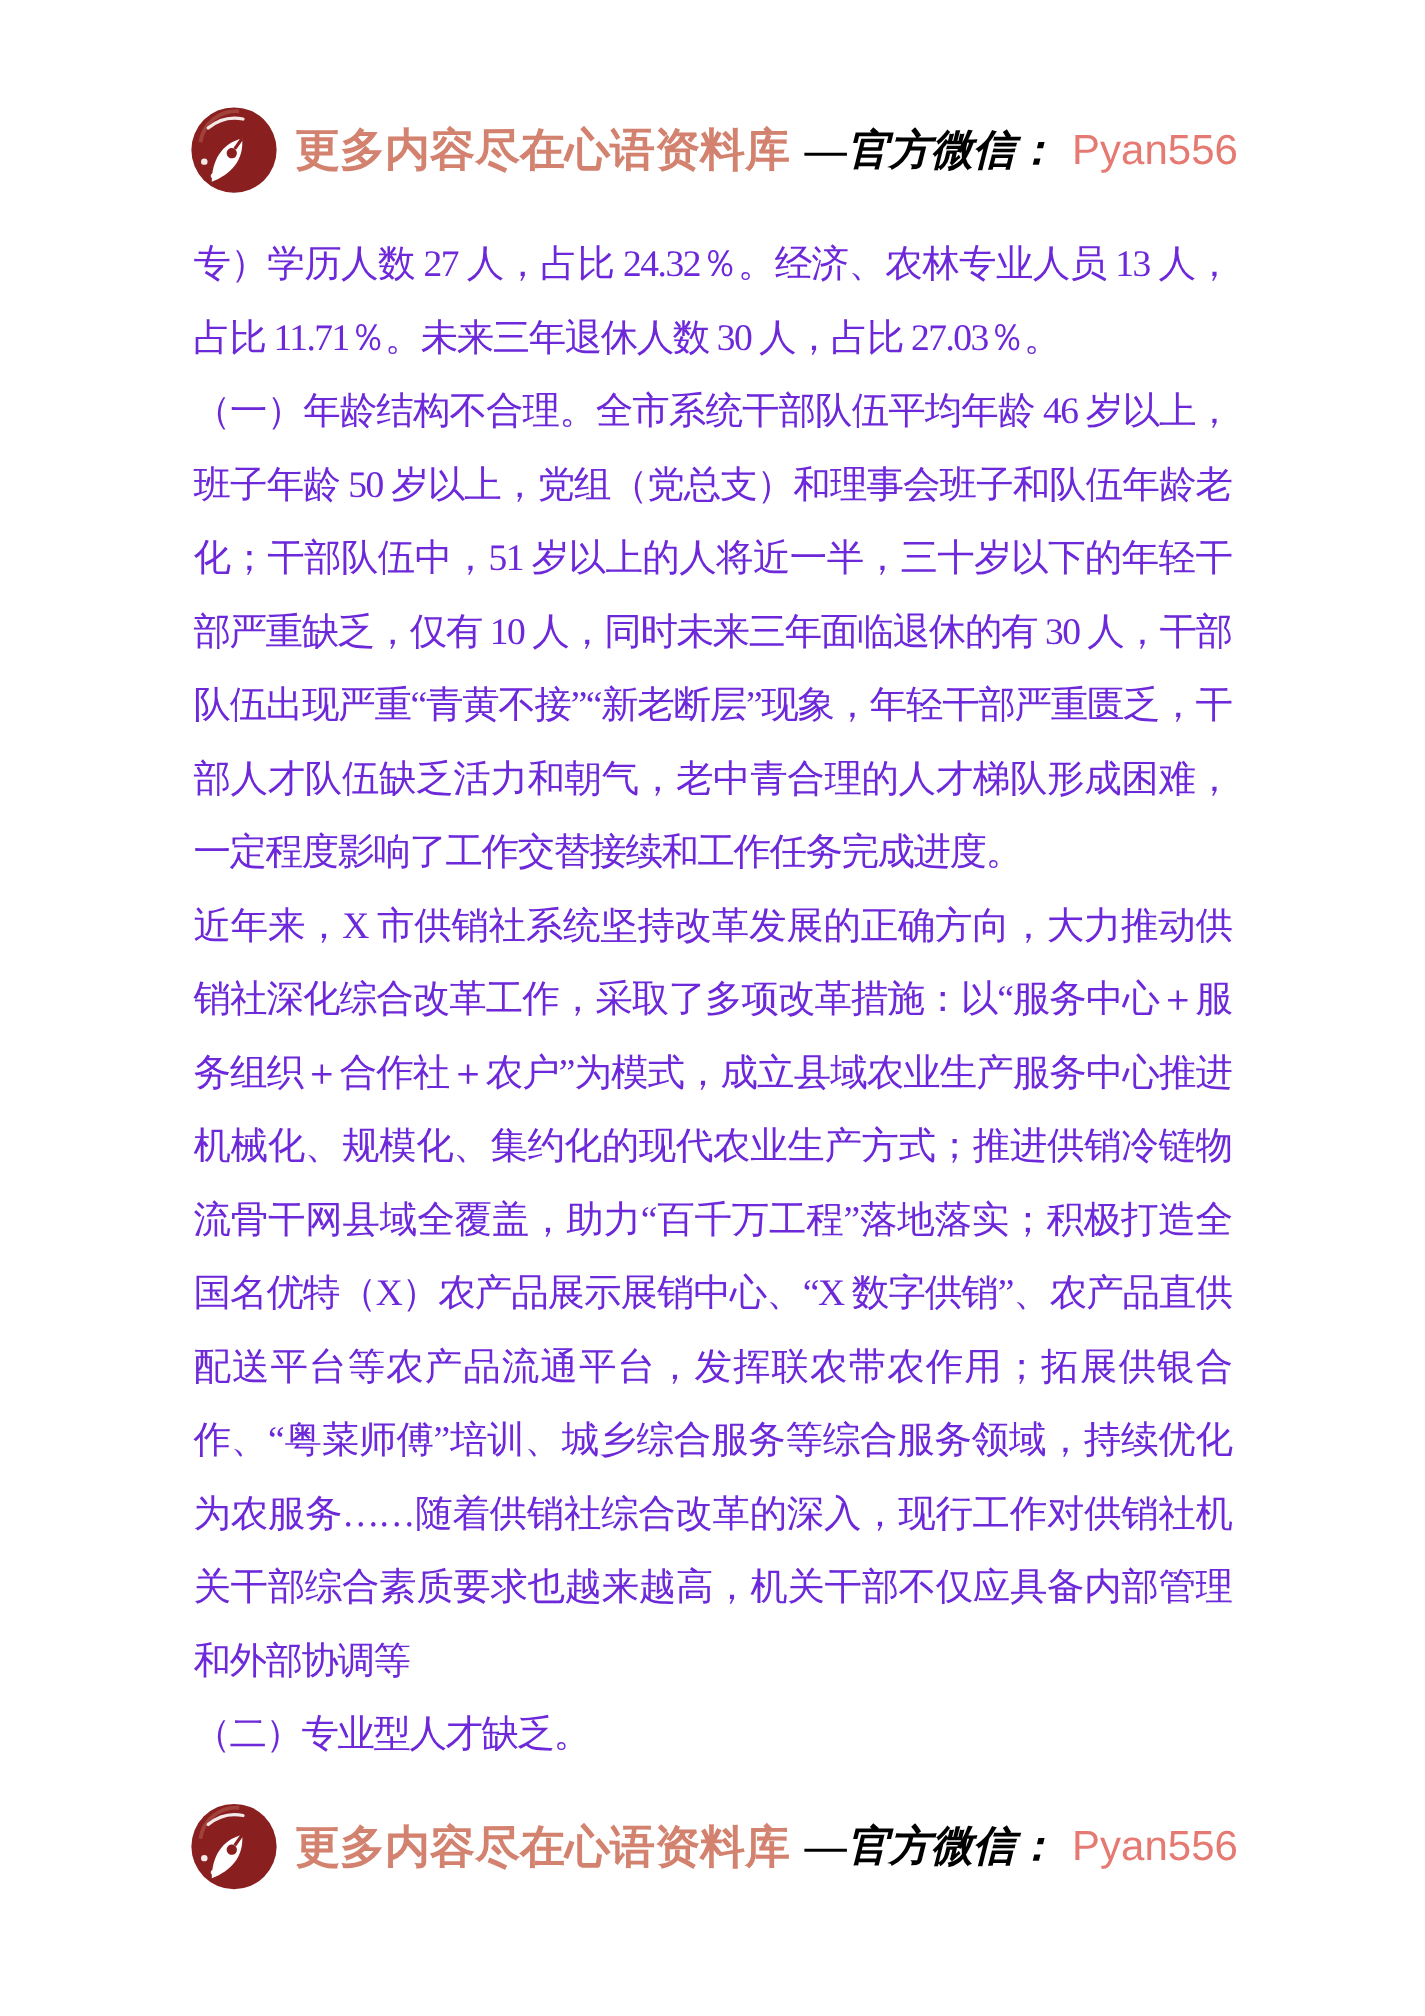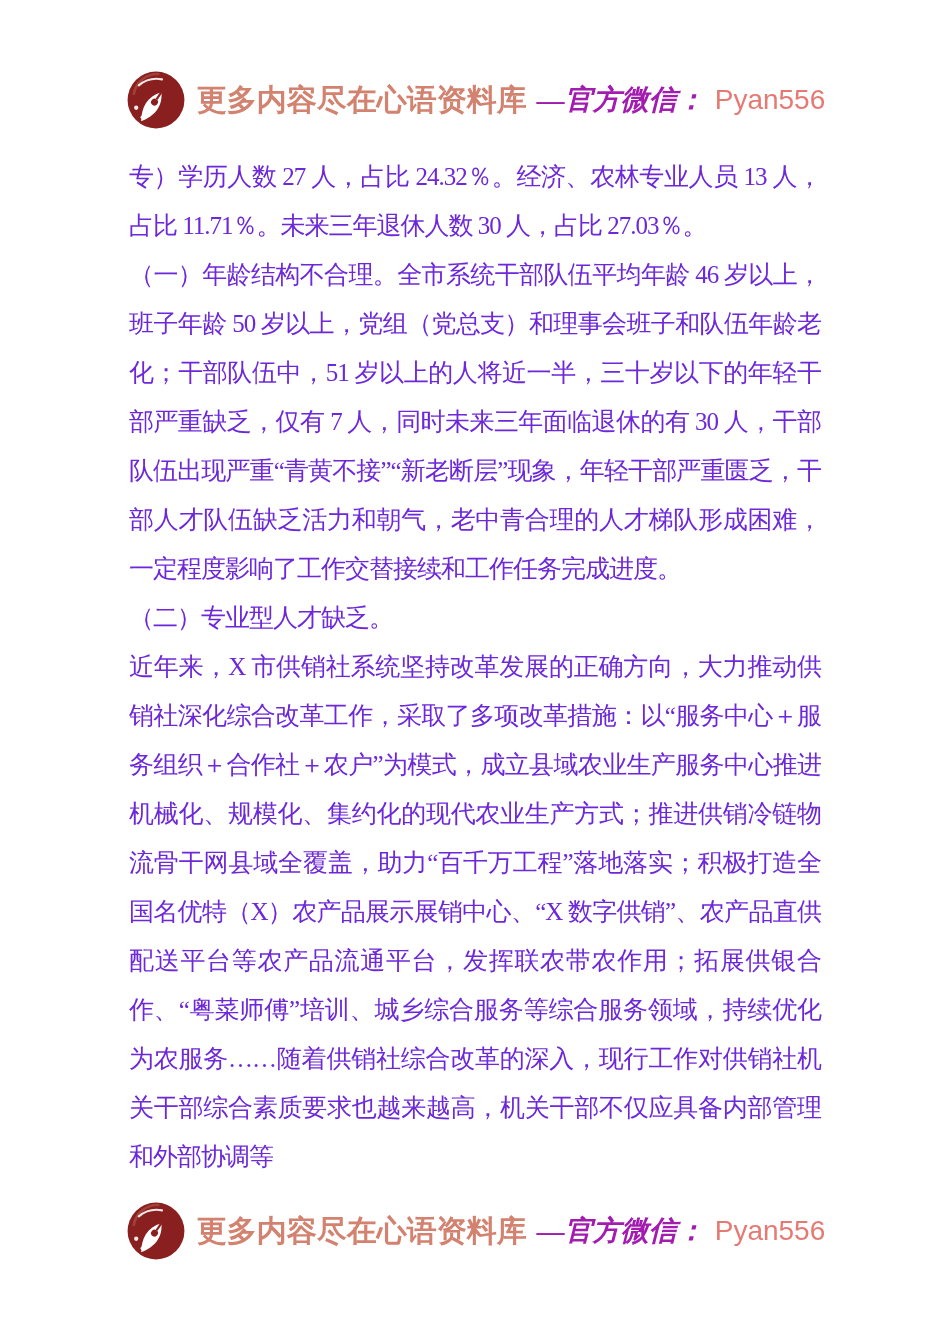--- a/index.html
+++ b/index.html
@@ -26,21 +26,21 @@
     font-size: 30px;
     font-weight: bold;
     color: #d2826f;
     letter-spacing: 0px;
     font-family: "Liberation Serif", "DejaVu Serif", serif;
   }
   .wm-secondary {
     font-size: 28px;
     font-weight: bold;
     font-style: italic;
-    color: #a21caf;
+    color: #000000;
     font-family: "Liberation Serif", "DejaVu Serif", serif;
   }
   .wm-id {
     font-size: 28px;
     color: #e57a73;
     font-family: "Liberation Sans", "DejaVu Sans", sans-serif;
   }
   .doc {
     width: 692px;
     margin: 16px auto 0 auto;
@@ -73,23 +73,23 @@
       <circle cx="13" cy="45" r="2.5" fill="#ffffff" opacity="0.9"></circle>
       <circle cx="20" cy="56" r="2" fill="#ffffff" opacity="0.9"></circle>
     </svg>
     <span class="wm-main">更多内容尽在心语资料库</span>
     <span class="wm-secondary">—官方微信：</span>
     <span class="wm-id">Pyan556</span>
   </div>
 
   <div class="doc">
     <p>专）学历人数 27 人，占比 24.32％。经济、农林专业人员 13 人，占比 11.71％。未来三年退休人数 30 人，占比 27.03％。</p>
-    <p>（一）年龄结构不合理。全市系统干部队伍平均年龄 46 岁以上，班子年龄 50 岁以上，党组（党总支）和理事会班子和队伍年龄老化；干部队伍中，51 岁以上的人将近一半，三十岁以下的年轻干部严重缺乏，仅有 7 人，同时未来三年面临退休的有 30 人，干部队伍出现严重“青黄不接”“新老断层”现象，年轻干部严重匮乏，干部人才队伍缺乏活力和朝气，老中青合理的人才梯队形成困难，一定程度影响了工作交替接续和工作任务完成进度。</p>
+    <p>（一）年龄结构不合理。全市系统干部队伍平均年龄 46 岁以上，班子年龄 50 岁以上，党组（党总支）和理事会班子和队伍年龄老化；干部队伍中，51 岁以上的人将近一半，三十岁以下的年轻干部严重缺乏，仅有 10 人，同时未来三年面临退休的有 30 人，干部队伍出现严重“青黄不接”“新老断层”现象，年轻干部严重匮乏，干部人才队伍缺乏活力和朝气，老中青合理的人才梯队形成困难，一定程度影响了工作交替接续和工作任务完成进度。</p>
+    <p>近年来，X 市供销社系统坚持改革发展的正确方向，大力推动供销社深化综合改革工作，采取了多项改革措施：以“服务中心＋服务组织＋合作社＋农户”为模式，成立县域农业生产服务中心推进机械化、规模化、集约化的现代农业生产方式；推进供销冷链物流骨干网县域全覆盖，助力“百千万工程”落地落实；积极打造全国名优特（X）农产品展示展销中心、“X 数字供销”、农产品直供配送平台等农产品流通平台，发挥联农带农作用；拓展供银合作、“粤菜师傅”培训、城乡综合服务等综合服务领域，持续优化为农服务……随着供销社综合改革的深入，现行工作对供销社机关干部综合素质要求也越来越高，机关干部不仅应具备内部管理和外部协调等</p>
     <p>（二）专业型人才缺乏。</p>
-    <p>近年来，X 市供销社系统坚持改革发展的正确方向，大力推动供销社深化综合改革工作，采取了多项改革措施：以“服务中心＋服务组织＋合作社＋农户”为模式，成立县域农业生产服务中心推进机械化、规模化、集约化的现代农业生产方式；推进供销冷链物流骨干网县域全覆盖，助力“百千万工程”落地落实；积极打造全国名优特（X）农产品展示展销中心、“X 数字供销”、农产品直供配送平台等农产品流通平台，发挥联农带农作用；拓展供银合作、“粤菜师傅”培训、城乡综合服务等综合服务领域，持续优化为农服务……随着供销社综合改革的深入，现行工作对供销社机关干部综合素质要求也越来越高，机关干部不仅应具备内部管理和外部协调等</p>
   </div>
 
   <div class="watermark-row watermark-bottom">
     <svg class="wm-logo" viewBox="0 0 72 72" aria-hidden="true">
       <circle cx="36" cy="36" r="33" fill="#8a1f1f"></circle>
       <path d="M10 30 A28 28 0 0 1 40 6" stroke="#a84a40" stroke-width="3" fill="none" opacity="0.8"></path>
       <g transform="rotate(215 36 36)">
         <path d="M36 6 C45 19 47 34 36 47 C25 34 27 19 36 6 Z" fill="#ffffff"></path>
         <circle cx="36" cy="33" r="4" fill="#8a1f1f"></circle>
         <line x1="36" y1="37" x2="36" y2="47" stroke="#8a1f1f" stroke-width="2.5"></line>

